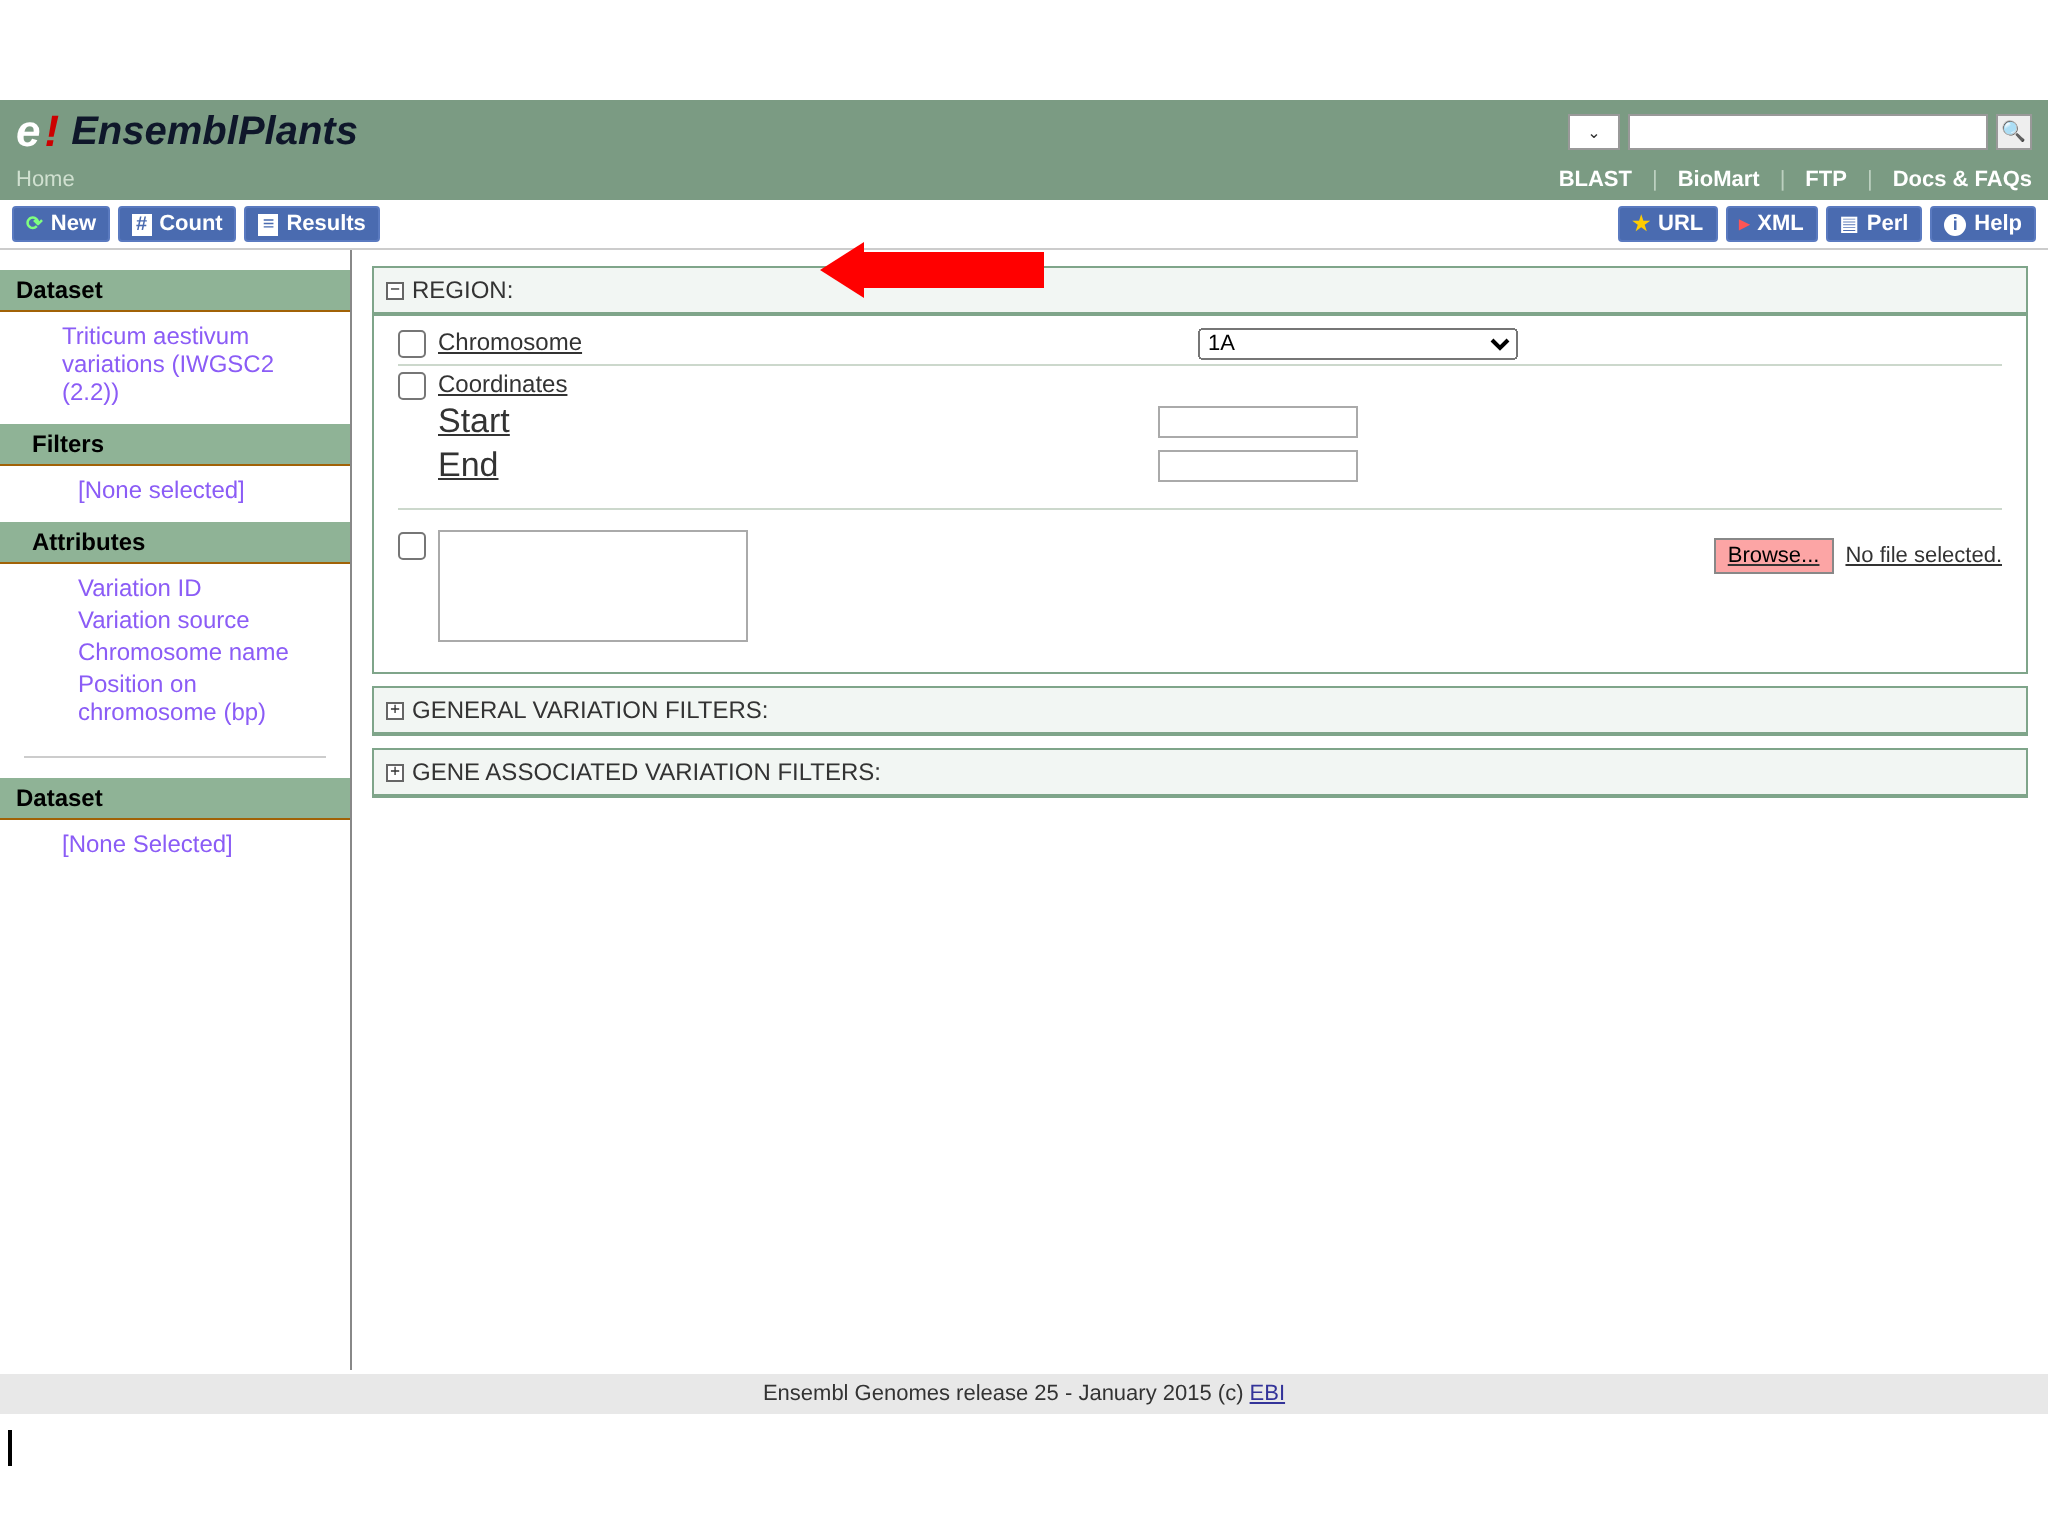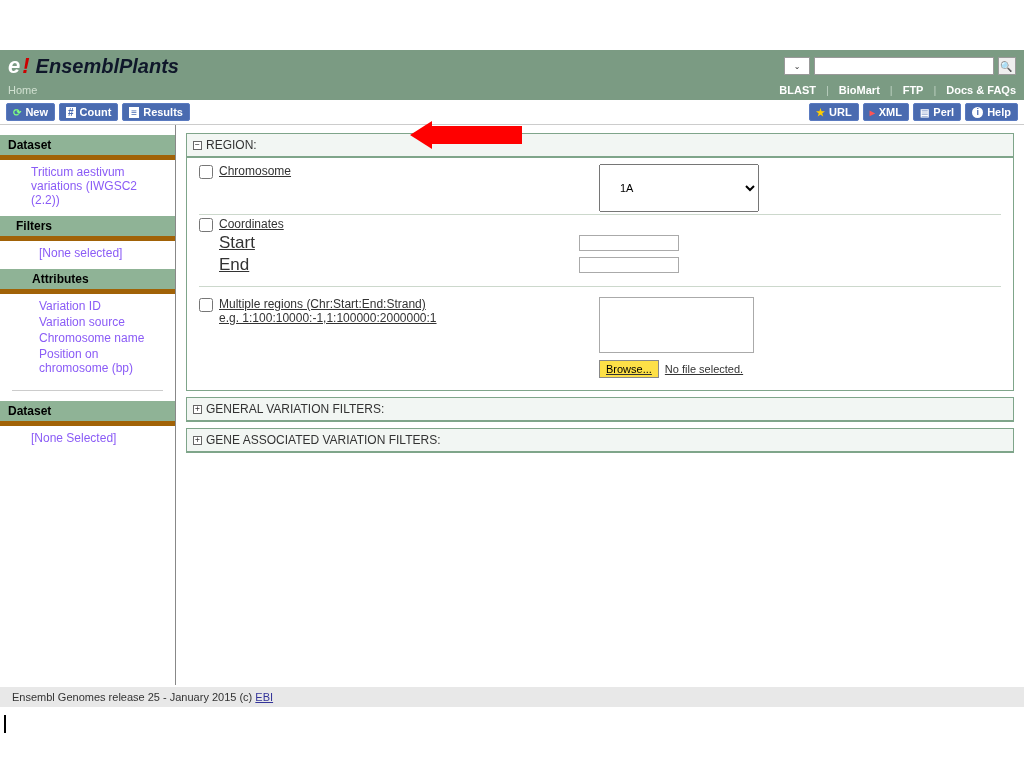--- a/index.html
+++ b/index.html
@@ -20,49 +20,49 @@
 .sub-right span.sep { color: #bcd0c0; font-weight: normal; }
 .sub-right a { color: #fff; text-decoration: none; cursor: pointer; }
 .toolbar { background: #fff; border-bottom: 1px solid #ccc; display: flex; padding: 3px 6px; gap: 4px; }
 .btn { display: flex; align-items: center; gap: 4px; padding: 2px 6px; border: 1px solid #5a7ac0; background: #4a6bb0; color: #fff; font-size: 11px; font-weight: bold; cursor: pointer; border-radius: 2px; }
 .btn .icon { font-size: 10px; }
 .btn-new { background: #4a6bb0; }
 .btn-right-group { margin-left: auto; display: flex; gap: 4px; }
 .btn-yellow-star .icon { color: #ffcc00; }
 .content-row { display: flex; min-height: 560px; }
 .sidebar { width: 175px; background: #fff; font-size: 12px; }
-.side-section-header { background: #8fb396; color: #000; font-weight: bold; padding: 3px 8px; border-bottom: 5px solid #a16207; }
+.side-section-header { background: #8fb396; color: #000; font-weight: bold; padding: 3px 8px; border-bottom: 1px solid #a16207; }
 .side-section-body { padding: 4px 8px 8px 16px; color: #8b5cf6; margin-left: 15px; }
 .side-section-body div { padding: 1px 0; cursor: pointer; }
 .side-divider { border-top: 1px solid #ccc; margin: 6px 12px 0 12px; }
 .main-area { flex: 1; border-left: 1px solid #888; padding: 8px 10px; }
 .main-title { text-align: center; font-weight: bold; font-size: 13px; margin: 4px 0 10px 0; }
 .filter-box { border: 1px solid #7fa58a; background: #fff; margin-bottom: 6px; }
 .filter-head { border-bottom: 2px solid #7fa58a; background: #f2f6f3; padding: 4px 6px; font-size: 12px; display: flex; align-items: center; gap: 4px; cursor: pointer; }
 .filter-head.collapsed { border-bottom: 1px solid #7fa58a; }
 .toggle-sq { width: 9px; height: 9px; border: 1px solid #666; background: #fff; display: inline-flex; align-items: center; justify-content: center; font-size: 8px; line-height: 1; font-family: monospace; }
 .filter-body { padding: 4px 12px 10px 12px; }
 .filter-row { display: flex; align-items: flex-start; padding: 2px 0; border-top: 1px solid #ccd8cc; text-decoration: underline; }
 .filter-row:first-child { border-top: none; }
 .filter-row .chk { width: 14px; height: 14px; margin-right: 6px; margin-top: 1px; }
 .filter-row .lbl { flex: 0 0 380px; font-size: 12px; }
 .filter-row .ctrl { flex: 1; }
-.filter-row select { width: 160px; font-size: 11px; padding: 16px; }
+.filter-row select { width: 160px; font-size: 11px; padding: 0; }
 .filter-subrow { display: flex; align-items: center; padding: 1px 0 1px 20px; }
 .filter-subrow .sublbl { flex: 0 0 360px; font-size: 17px; }
 .filter-subrow input[type=text] { width: 100px; font-size: 11px; padding: 1px; border: 1px solid #aaa; }
 .filter-sep { border-top: 1px solid #ccd8cc; margin: 8px 0; }
 .multi-row textarea { width: 155px; height: 56px; font-size: 11px; border: 1px solid #aaa; resize: none; }
 .file-row { padding: 4px 0 0 400px; display: flex; align-items: center; gap: 6px; font-size: 11px; }
-.file-btn { background: #fde047; border: 1px solid #888; padding: 2px 6px; font-size: 11px; cursor: pointer; }
+.file-btn { background: #fca5a5; border: 1px solid #888; padding: 2px 6px; font-size: 11px; cursor: pointer; }
 .arrow-annotation { position: relative; }
 .red-arrow { position: absolute; left: 245px; top: -8px; pointer-events: none; }
 .red-arrow-body { width: 90px; height: 18px; background: #f00; display: inline-block; }
 .red-arrow-head { width: 0; height: 0; border-top: 14px solid transparent; border-bottom: 14px solid transparent; border-right: 22px solid #f00; display: inline-block; vertical-align: middle; position: absolute; left: -22px; top: -5px; }
-.footer-bar { background: #e8e8e8; padding: 4px 12px; font-size: 11px; margin-top: 2px; }
+.footer-bar { background: #e8e8e8; padding: 4px 24px; font-size: 11px; margin-top: 2px; text-align: center; }
 .footer-bar a { color: #339; text-decoration: underline; }
 .cursor-bar { width: 2px; height: 18px; background: #000; margin: 8px 4px; }
 </style>
 </head>
 <body>
 
 <div class="page-wrapper">
 
   <div class="header-band">
     <div class="logo-group">
@@ -130,21 +130,21 @@
     <div class="sidebar">
       <div style="height:10px"></div>
       <div class="side-section-header">Dataset</div>
       <div class="side-section-body">
         <div>Triticum aestivum variations (IWGSC2 (2.2))</div>
       </div>
       <div class="side-section-header" style="padding-left:16px">Filters</div>
       <div class="side-section-body" style="padding-left:24px">
         <div>[None selected]</div>
       </div>
-      <div class="side-section-header" style="padding-left:32px">Attributes</div>
+      <div class="side-section-header" style="padding-left:16px">Attributes</div>
       <div class="side-section-body" style="padding-left:24px">
         <div>Variation ID</div>
         <div>Variation source</div>
         <div>Chromosome name</div>
         <div>Position on chromosome (bp)</div>
       </div>
       <div class="side-divider"></div>
       <div style="height:10px"></div>
       <div class="side-section-header">Dataset</div>
       <div class="side-section-body">
@@ -183,24 +183,20 @@
               </div>
               <div class="filter-subrow">
                 <span class="sublbl">End</span>
                 <input type="text" style="">
               </div>
             </div>
           </div>
           <div class="filter-sep"></div>
           <div class="filter-row multi-row" style="flex-wrap:wrap;border-top:none">
             <input type="checkbox" class="chk" style="">
-            <span class="lbl">
-              <span>Multiple regions (Chr:Start:End:Strand)</span><br>
-              <span style="padding-left:0">e.g. 1:100:10000:-1,1:100000:2000000:1</span>
-            </span>
             <span class="ctrl">
               <textarea style=""></textarea>
             </span>
             <div class="file-row">
               <button class="file-btn">Browse...</button>
               <span>No file selected.</span>
             </div>
           </div>
         </div>
       </div>

